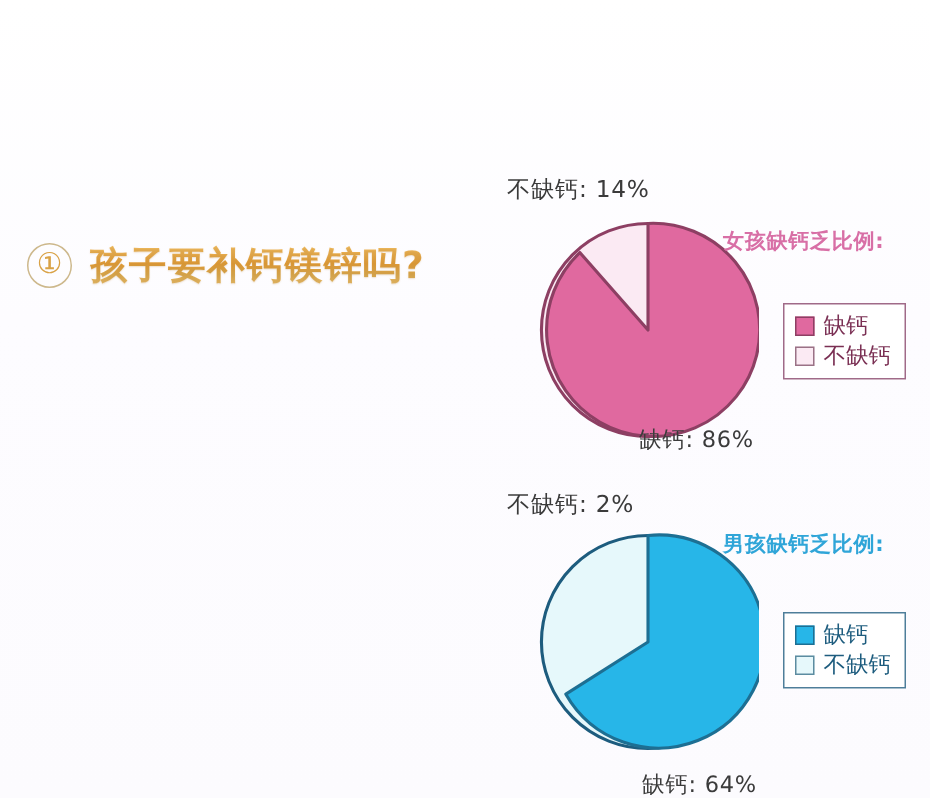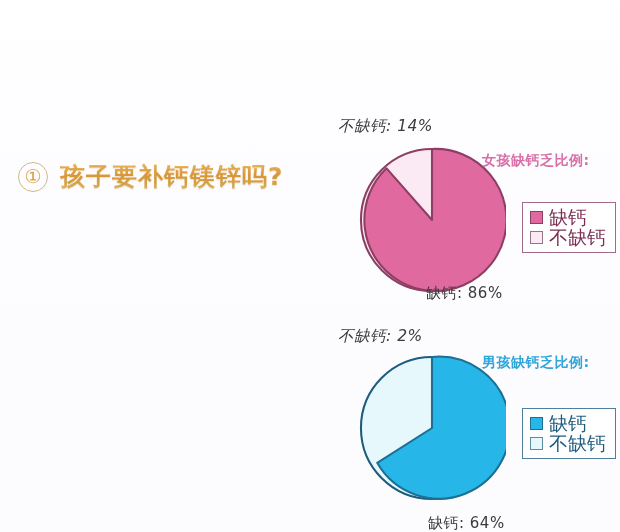--- a/index.html
+++ b/index.html
@@ -138,21 +138,20 @@
   #chart-boys  .pie-wrap { top: 32px; }
 
   .pie { width: 148px; height: 148px; display: block; }
 
   .label-top {
     position: absolute;
     font-size: 15.5px;
     color: #3b3b3b;
     white-space: nowrap;
     letter-spacing: 0.5px;
-    font-style: italic;
   }
   .label-bottom {
     position: absolute;
     font-size: 15px;
     color: #3b3b3b;
     white-space: nowrap;
     letter-spacing: 0.5px;
   }
   #chart-girls .label-top    { left: 8px;  top: 6px; }
   #chart-girls .label-bottom { left: 96px; top: 174px; }
@@ -176,21 +175,21 @@
     background: #ffffff;
     padding: 4px 9px 5px 7px;
   }
   #chart-girls .legend { left: 192px; top: 92px; border-color: #a06a88; }
   #chart-boys  .legend { left: 192px; top: 86px; border-color: #4e7e9a; }
 
   .legend-row {
     display: flex;
     align-items: center;
     gap: 6px;
-    font-size: 19px;
+    font-size: 15px;
     line-height: 20px;
     white-space: nowrap;
   }
   #chart-girls .legend-row { color: #7a2f53; }
   #chart-boys  .legend-row { color: #1d5c7e; }
 
   .swatch {
     width: 11px;
     height: 11px;
     flex: 0 0 auto;

